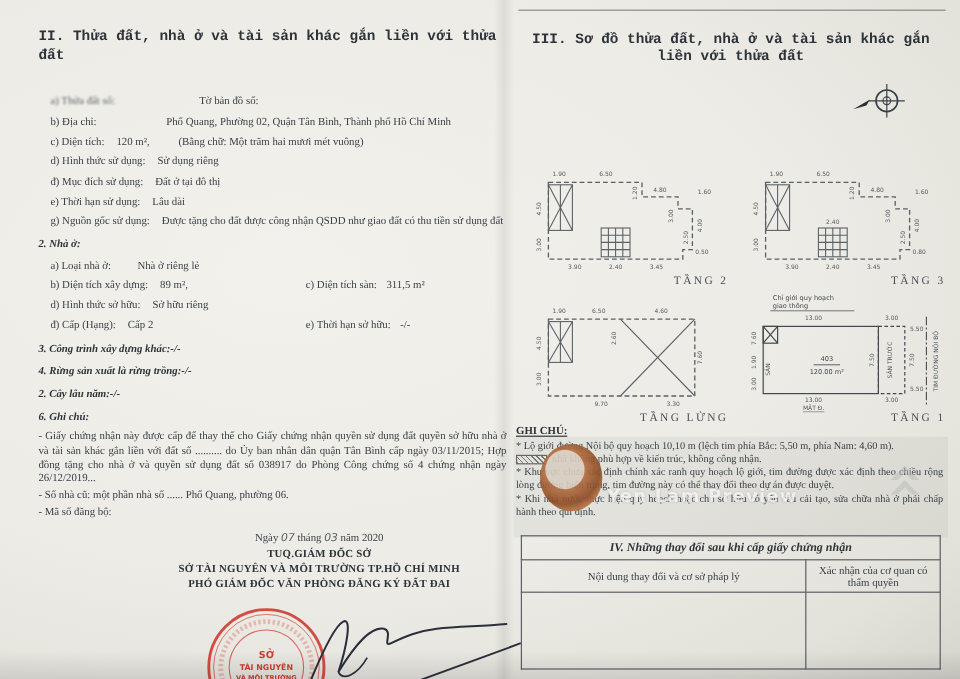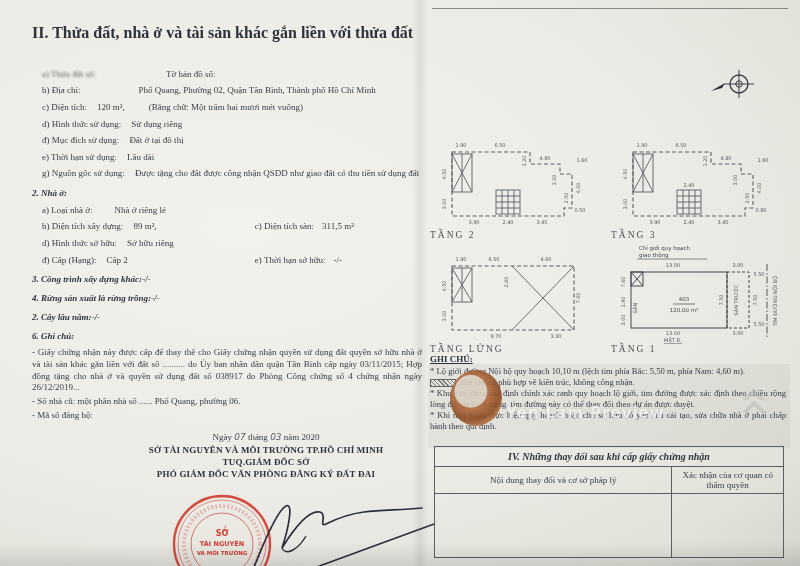--- a/index.html
+++ b/index.html
@@ -25,21 +25,21 @@
   }
   .top-rule {
     position:absolute; top:8px; left:432px; width:356px; height:1px;
     background:rgba(60,60,60,0.55);
   }
 
   .page { position:absolute; }
   .page-left { left:30px; top:14px; width:392px; height:548px; font-size:9px; line-height:1.35; }
   .page-right { left:428px; top:12px; width:362px; height:550px; font-size:9px; }
 
-  h2.sec-title { font-size:16px; font-weight:bold; color:#2e333a; }
+  h2.sec-title { font-size:12px; font-weight:bold; color:#2e333a;font-family:Liberation Mono, monospace; }
   .page-left h2.sec-title { margin:8px 0 24px 2px; }
   .page-right h2.sec-title { text-align:center; margin-top:14px; }
 
   .row { display:flex; margin:0 0 4.5px 12px; }
   .row .lbl { flex:0 0 auto; }
   .row .val { margin-left:10px; }
   .pair-right { margin-left:auto; width:44%; display:flex; }
   .item-head { font-weight:bold; font-style:italic; color:#2e333a; margin:7px 0 5px 2px; }
   .blurred { filter:blur(1.1px); opacity:0.8; }
   .note { margin:0 0 2px 2px; text-align:justify; line-height:1.3; }
@@ -50,21 +50,21 @@
   .org { font-weight:bold; font-size:9px; color:#2e333a; letter-spacing:0.2px; }
 
   .seal-area { position:relative; height:150px; margin-top:4px; }
   .seal { position:absolute; left:54px; top:8px; }
   .signature-svg { position:absolute; left:70px; top:-14px; }
 
   .compass { position:absolute; right:32px; top:52px; }
 
   .plans { position:absolute; left:2px; top:116px; width:358px;
     display:grid; grid-template-columns:1fr 1fr; column-gap:4px; row-gap:2px; }
-  .plan { text-align:left; }
+  .plan { text-align:right; }
   .plan-caption { font-size:9.5px; letter-spacing:2px; color:#4a5058; margin-top:-2px; }
   svg text { font-family:"DejaVu Sans", sans-serif; }
   .dim { font-size:5px; fill:#555a60; }
   .dim-b { font-size:5.5px; fill:#43484e; }
   .svg-note { font-size:5.5px; fill:#43484e; }
 
   .ghichu { position:absolute; left:2px; top:342px; width:356px; line-height:1.28; font-size:8.6px; }
   .ghichu .gc-head { font-weight:bold; text-decoration:underline; font-size:9px; color:#2e333a; }
   .gc-line { text-align:justify; }
   .hatch-swatch {
@@ -167,22 +167,22 @@
   <p class="note">- Mã số đăng bộ:</p>
 
   <div class="sign-block">
     <div class="date-line">
       <span>Ngày</span>
       <span class="hand">07</span>
       <span>tháng</span>
       <span class="hand">03</span>
       <span>năm 2020</span>
     </div>
+    <div class="org">TUQ.GIÁM ĐỐC SỞ</div>
     <div class="org">SỞ TÀI NGUYÊN VÀ MÔI TRƯỜNG TP.HỒ CHÍ MINH</div>
-    <div class="org">TUQ.GIÁM ĐỐC SỞ</div>
     <div class="org">PHÓ GIÁM ĐỐC VĂN PHÒNG ĐĂNG KÝ ĐẤT ĐAI</div>
 
     <div class="seal-area">
       <svg class="seal" width="104" height="104" viewBox="0 0 104 104">
         <circle cx="52" cy="52" r="48" fill="none" stroke="#cf3b30" stroke-width="2.4" opacity="0.9"></circle>
         <circle cx="52" cy="52" r="44" fill="none" stroke="#cf3b30" stroke-width="0.8" opacity="0.7"></circle>
         <circle cx="52" cy="52" r="31" fill="none" stroke="#cf3b30" stroke-width="0.9" opacity="0.75"></circle>
         <circle cx="52" cy="52" r="38" fill="none" stroke="#cf3b30" stroke-width="4" opacity="0.28" stroke-dasharray="2 2"></circle>
         <text x="52" y="44" text-anchor="middle" font-size="8" fill="#cf3b30" font-weight="bold">SỞ</text>
         <text x="52" y="54" text-anchor="middle" font-size="6.5" fill="#cf3b30" font-weight="bold">TÀI NGUYÊN</text>
@@ -192,20 +192,21 @@
         <path d="M8,142 L248,54" stroke="#2b2f3d" stroke-width="1.6" fill="none"></path>
         <path d="M60,118 C78,70 92,40 100,36 C108,32 102,60 96,78 C112,52 124,40 134,42 C142,44 132,58 140,54 C152,48 162,44 178,42 C196,40 214,40 236,38" stroke="#2b2f3d" stroke-width="1.7" fill="none" stroke-linecap="round"></path>
         <path d="M96,78 C100,86 112,80 120,66" stroke="#2b2f3d" stroke-width="1.4" fill="none"></path>
       </svg>
 
     </div>
   </div>
 </div>
 
 <div class="page page-right">
+  <h2 class="sec-title">III. Sơ đồ thửa đất, nhà ở và tài sản khác gắn liền với thửa đất</h2>
 
   <svg class="compass" width="50" height="40" viewBox="0 0 50 40">
     <circle cx="31" cy="20" r="9" fill="none" stroke="#3a4048" stroke-width="1.4"></circle>
     <circle cx="31" cy="20" r="3.2" fill="none" stroke="#3a4048" stroke-width="1"></circle>
     <line x1="31" y1="6" x2="31" y2="34" stroke="#3a4048" stroke-width="1"></line>
     <line x1="16" y1="20" x2="46" y2="20" stroke="#3a4048" stroke-width="1"></line>
     <polygon points="3,27 17,19 14,24" fill="#2b2f35"></polygon>
   </svg>
 
   <div class="plans">

